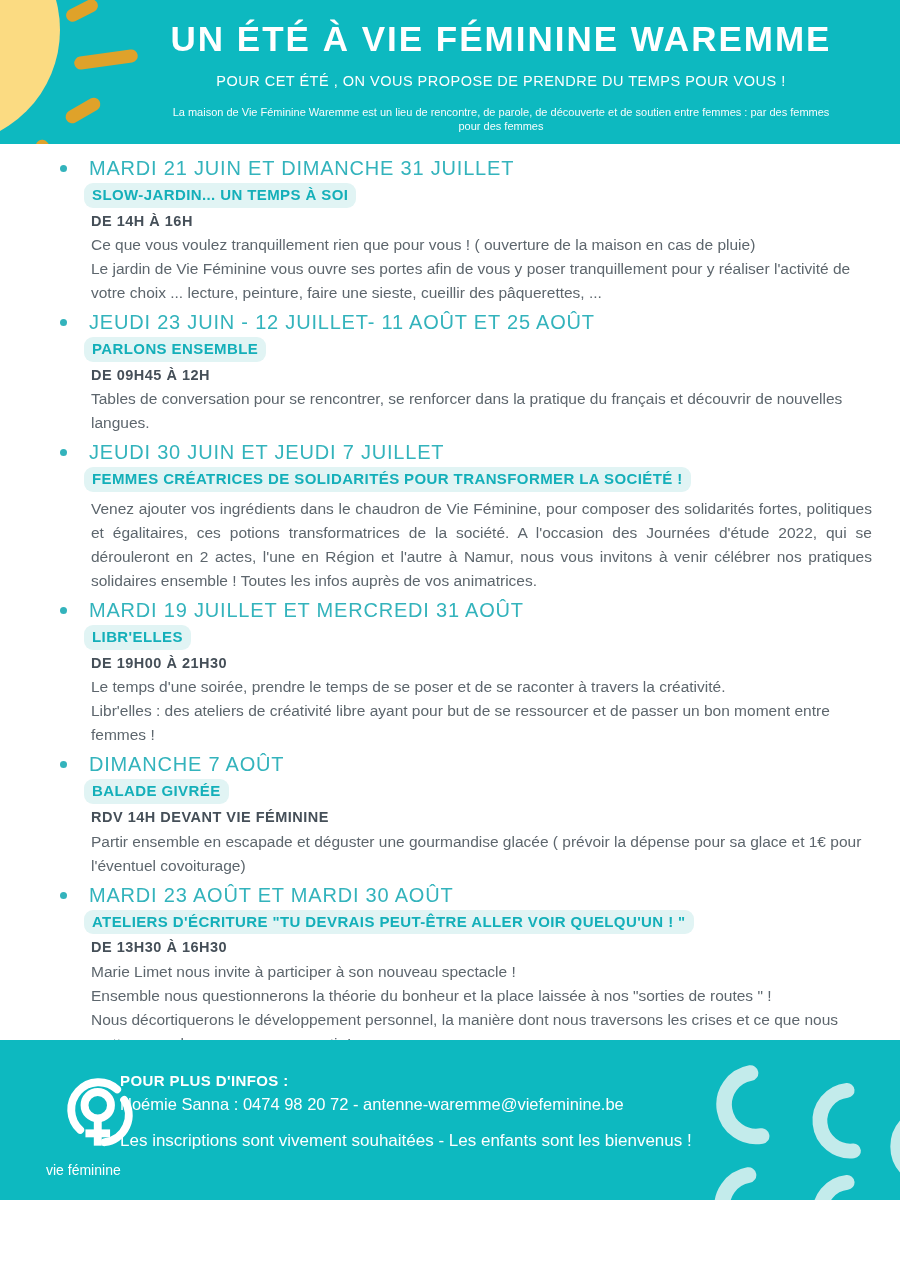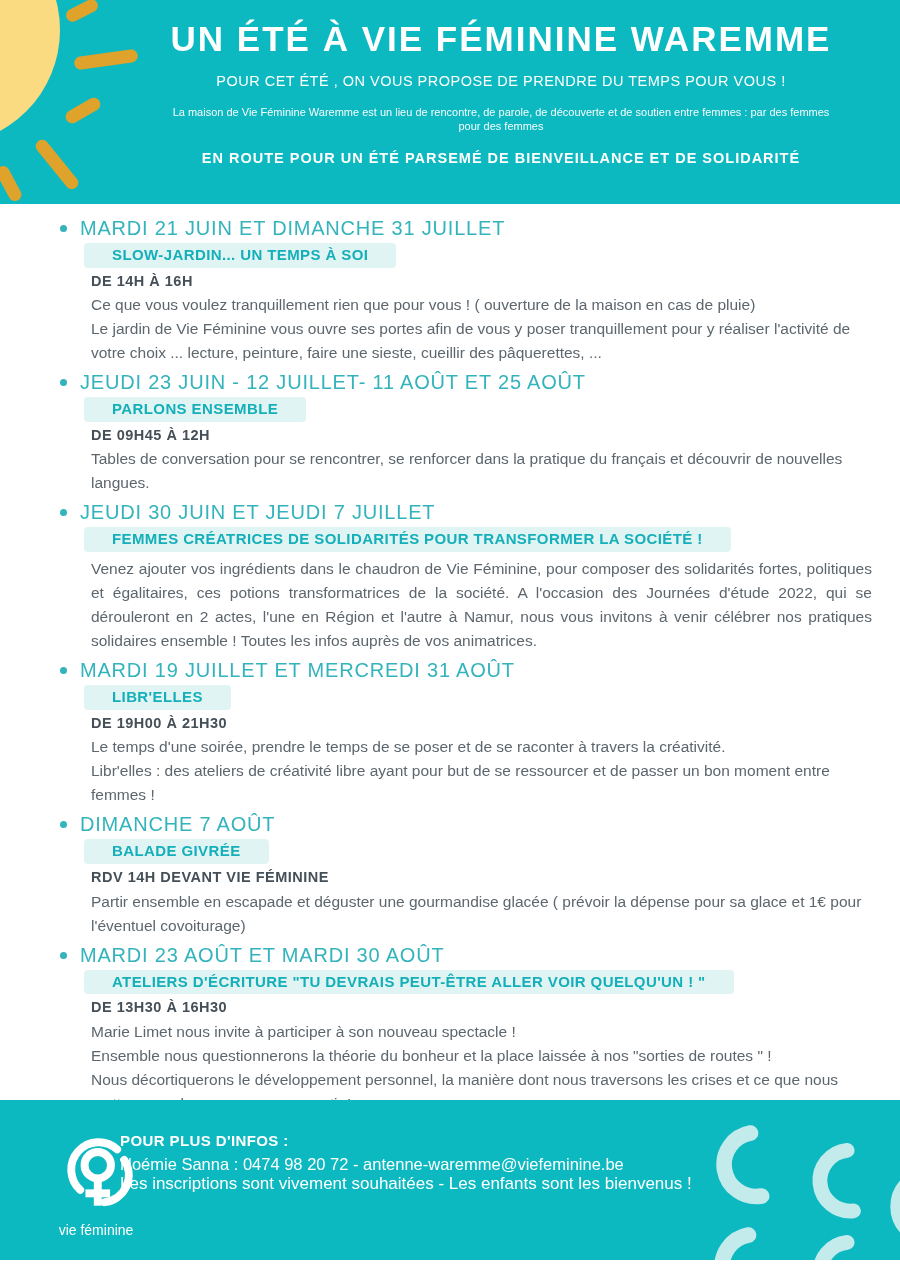--- a/index.html
+++ b/index.html
@@ -11,56 +11,56 @@
     --body-text:#5D666D;
     --sun-disc:#FBDB82;
     --sun-ray:#DFA22A;
     --footer-decor:#C3EBEB;
   }
   html,body{margin:0;padding:0;}
   body{font-family:"Liberation Sans",sans-serif;background:#fff;}
   .page{position:relative;width:900px;height:1273px;background:#fff;overflow:hidden;margin:0 auto;}
 
   
-  .header{position:relative;width:100%;height:204px;background:var(--teal);overflow:hidden;color:#fff;}
+  .header{position:relative;width:100%;height:144px;background:var(--teal);overflow:hidden;color:#fff;}
   .sun-disc{position:absolute;left:-170px;top:-85px;width:230px;height:230px;border-radius:50%;background:var(--sun-disc);}
   .ray{position:absolute;height:13px;border-radius:8px;background:var(--sun-ray);}
   .ray1{left:65px;top:4px;width:34px;transform:rotate(-27deg);}
   .ray2{left:74px;top:53px;width:64px;transform:rotate(-8deg);}
   .ray3{left:64px;top:104px;width:38px;transform:rotate(-30deg);}
   .ray4{left:27px;top:158px;width:60px;transform:rotate(51deg);}
   .ray5{left:-10px;top:177px;width:38px;transform:rotate(62deg);}
   .header-content{position:relative;margin-left:112px;width:778px;text-align:center;}
   .poster-title{margin:20px 0 0 0;font-size:35px;font-weight:bold;letter-spacing:2px;line-height:1.1;}
   .tagline{margin-top:14px;font-size:14.5px;font-weight:normal;letter-spacing:.5px;}
   .intro{margin:16px auto 0 auto;max-width:660px;font-size:11px;line-height:1.3;color:rgba(255,255,255,.97);}
   .motto{margin-top:17px;font-size:14.5px;font-weight:bold;letter-spacing:1px;}
 
   
   .events{list-style:none;margin:0;padding:13px 28px 0 60px;height:896px;overflow:hidden;box-sizing:border-box;}
   .event{margin-bottom:6px;}
-  .event-date-row{display:flex;align-items:center;gap:13px;margin-bottom:3px;}
+  .event-date-row{display:flex;align-items:center;gap:22px;margin-bottom:3px;}
   .bullet{width:7px;height:7px;border-radius:50%;background:var(--date-text);flex:0 0 auto;}
   .event-date{font-size:20px;line-height:1.15;letter-spacing:.8px;color:var(--date-text);}
-  .event-badge{display:inline-block;margin:0 0 5px 24px;padding:3px 28px;border-radius:4px;background:var(--badge-bg);
+  .event-badge{display:inline-block;margin:0 0 5px 24px;padding:3px 8px;border-radius:9px;background:var(--badge-bg);
     color:var(--badge-text);font-size:15px;font-weight:bold;letter-spacing:.4px;line-height:1.25;}
   .event-time{margin:0 0 3px 31px;font-size:14.5px;font-weight:bold;letter-spacing:.5px;color:var(--time-text);line-height:1.2;}
   .event-desc{margin-left:31px;max-width:782px;}
   .event-desc p{margin:0;font-size:15.5px;line-height:1.55;color:var(--body-text);}
   .event:nth-of-type(3) .event-desc p{text-align:justify;}
 
   
   .footer{position:relative;width:100%;height:160px;background:var(--teal);overflow:hidden;color:#fff;}
-  .logo{position:absolute;left:46px;top:28px;width:100px;text-align:center;}
+  .logo{position:absolute;left:46px;top:28px;width:100px;text-align:left;}
   .logo svg{display:block;margin:0 auto;}
   .logo-text{margin-top:2px;font-size:14px;color:#fff;}
   .footer-center{position:absolute;left:120px;top:32px;width:640px;text-align:left;}
   .infos-label{font-size:15px;font-weight:bold;letter-spacing:.4px;}
   .contact-line{margin-top:6px;font-size:16.5px;}
-  .note-line{font-size:17px;}
+  .note-line{margin-top:17px;font-size:17px;}
   .decor-svg{position:absolute;right:0;top:0;}
 </style>
 </head>
 <body>
 
 <div class="page">
 
   <header class="header">
     <div>
       <div class="sun-disc"></div>

